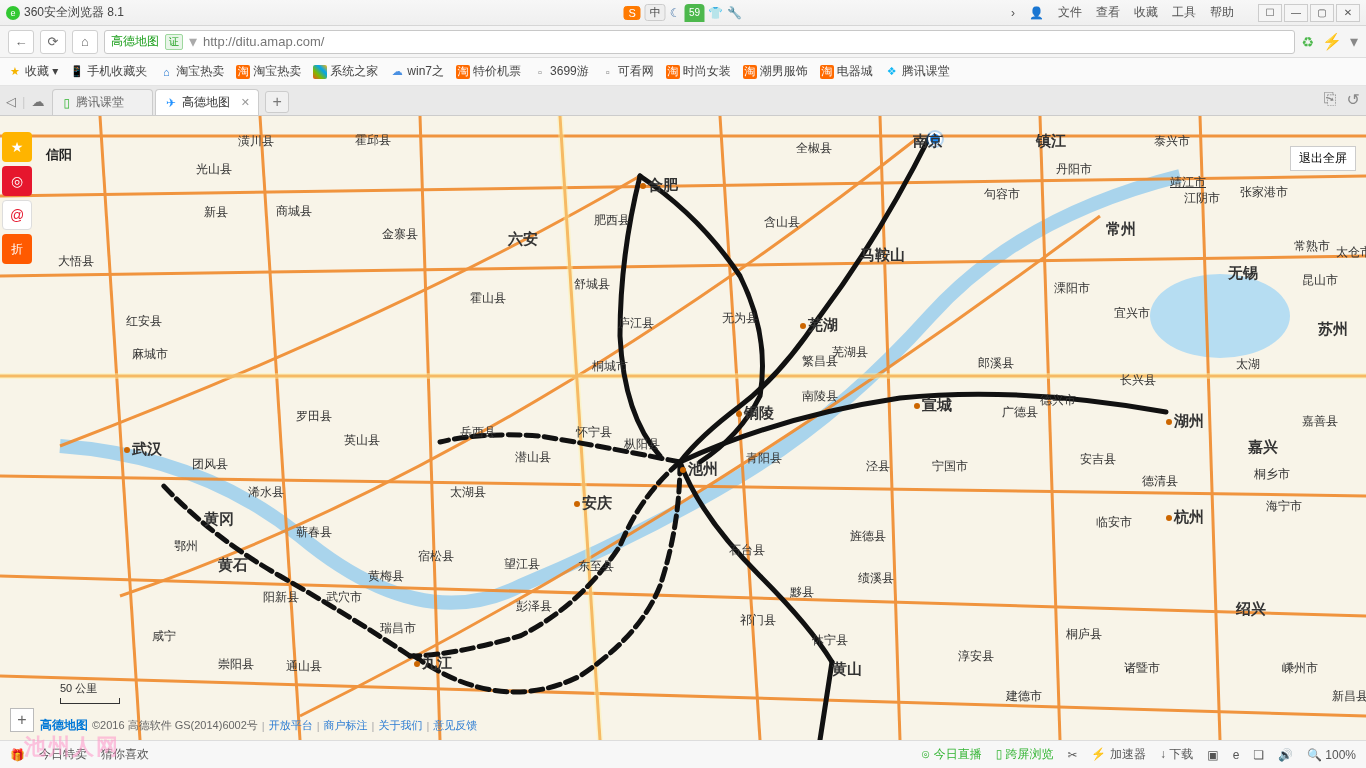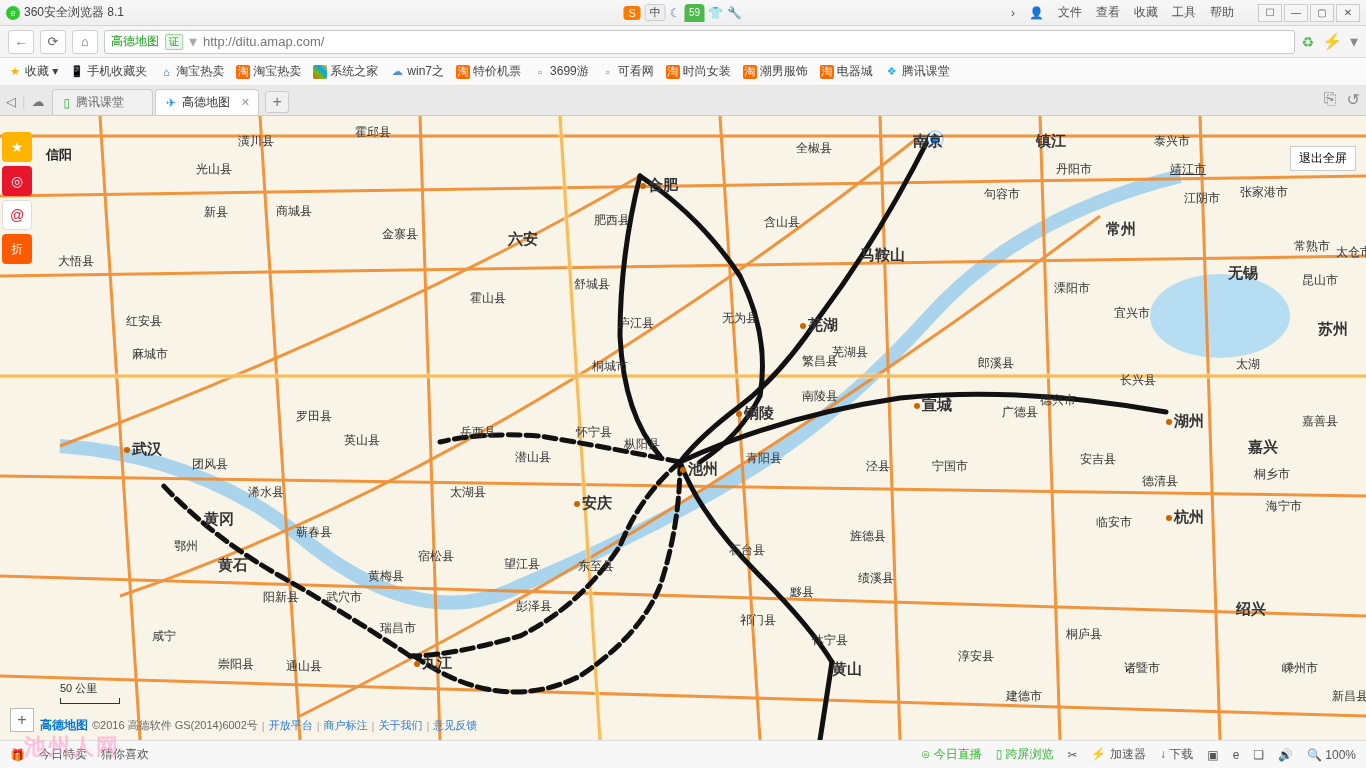--- a/index.html
+++ b/index.html
@@ -304,21 +304,21 @@
     <span class="city " style="left: 504px; top: 556px;">望江县</span>
     <span class="city " style="left: 515px; top: 449px;">潜山县</span>
     <span class="city " style="left: 460px; top: 424px;">岳西县</span>
     <span class="city " style="left: 576px; top: 424px;">怀宁县</span>
     <span class="city big dot" style="left: 574px; top: 494px;">安庆</span>
     <span class="city " style="left: 578px; top: 558px;">东至县</span>
     <span class="city " style="left: 516px; top: 598px;">彭泽县</span>
     <span class="city big" style="left: 508px; top: 230px;">六安</span>
     <span class="city " style="left: 470px; top: 290px;">霍山县</span>
     <span class="city " style="left: 382px; top: 226px;">金寨县</span>
-    <span class="city " style="left: 355px; top: 124px;">霍邱县</span>
+    <span class="city " style="left: 355px; top: 132px;">霍邱县</span>
     <span class="city " style="left: 574px; top: 276px;">舒城县</span>
     <span class="city " style="left: 592px; top: 358px;">桐城市</span>
     <span class="city " style="left: 618px; top: 315px;">庐江县</span>
     <span class="city big dot" style="left: 640px; top: 176px;">合肥</span>
     <span class="city " style="left: 594px; top: 212px;">肥西县</span>
     <span class="city " style="left: 624px; top: 436px;">枞阳县</span>
     <span class="city big dot" style="left: 736px; top: 404px;">铜陵</span>
     <span class="city big dot" style="left: 680px; top: 460px; text-align: center;">池州</span>
     <span class="city " style="left: 746px; top: 450px;">青阳县</span>
     <span class="city " style="left: 692px; top: 542px; margin-left: 37px;">石台县</span>
@@ -357,21 +357,21 @@
     <span class="city " style="left: 1282px; top: 660px;">嵊州市</span>
     <span class="city " style="left: 1332px; top: 688px;">新昌县</span>
     <span class="city " style="left: 1114px; top: 305px;">宜兴市</span>
     <span class="city " style="left: 1054px; top: 280px;">溧阳市</span>
     <span class="city big" style="left: 1228px; top: 264px;">无锡</span>
     <span class="city big" style="left: 1318px; top: 320px;">苏州</span>
     <span class="city big" style="left: 1106px; top: 220px;">常州</span>
     <span class="city " style="left: 1294px; top: 238px;">常熟市</span>
     <span class="city " style="left: 1240px; top: 184px;">张家港市</span>
     <span class="city " style="left: 1184px; top: 190px;">江阴市</span>
-    <span class="city " style="left: 1170px; top: 161px; text-decoration: underline;">靖江市</span>
+    <span class="city " style="left: 1170px; top: 174px; text-decoration: underline;">靖江市</span>
     <span class="city " style="left: 1056px; top: 161px;">丹阳市</span>
     <span class="city " style="left: 984px; top: 186px;">句容市</span>
     <span class="city big" style="left: 1036px; top: 132px; text-align: right;">镇江</span>
     <span class="city big" style="left: 913px; top: 132px;">南京</span>
     <span class="city " style="left: 1154px; top: 133px;">泰兴市</span>
     <span class="city " style="left: 1302px; top: 413px;">嘉善县</span>
     <span class="city " style="left: 1302px; top: 272px;">昆山市</span>
     <span class="city " style="left: 1336px; top: 244px;">太仓市</span>
     <span class="city " style="left: 1236px; top: 318px; margin-top: 38px;">太湖</span>
     <span class="city " style="left: 796px; top: 140px;">全椒县</span>

